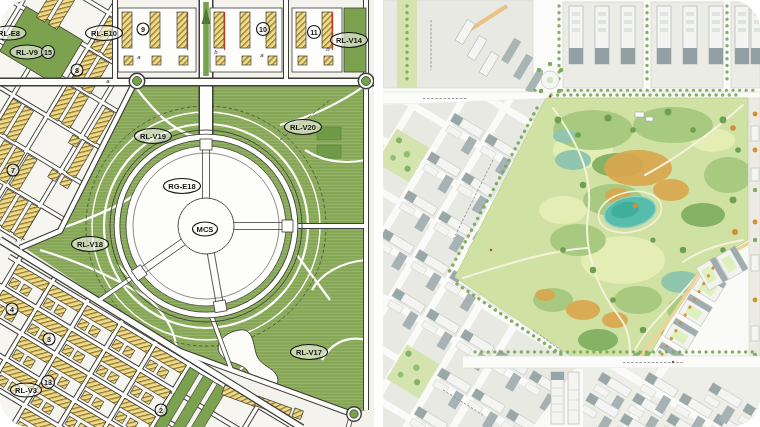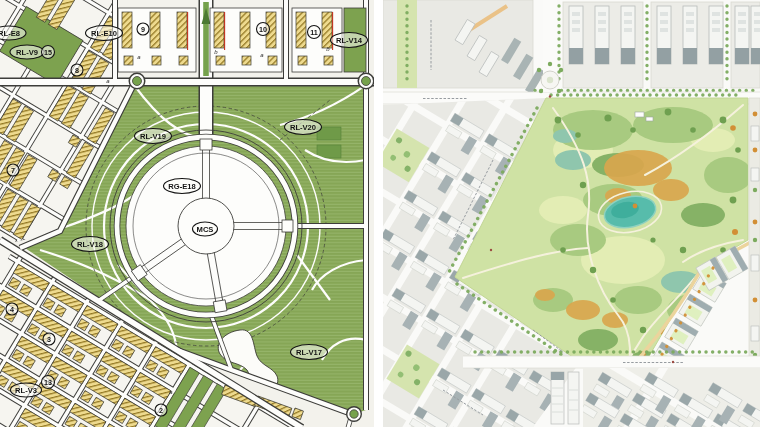--- a/index.html
+++ b/index.html
@@ -1,17 +1,17 @@
 <!DOCTYPE html>
 <html><head>
 <meta charset="utf-8">
 <style>
   html,body{margin:0;padding:0;background:#ffffff;}
   .stage{position:relative;width:760px;height:427px;overflow:hidden;background:#fff;
-         font-family:"Liberation Sans",sans-serif;}
+         font-family:"Liberation Sans",sans-serif;border-radius:30px;}
   .panel{position:absolute;top:0;height:427px;}
   #leftPanel{left:0;width:374px;}
   #rightPanel{left:383px;width:377px;}
   .divider{position:absolute;left:374px;top:0;width:9px;height:427px;background:#ffffff;}
   svg{display:block;}
   
   .k{stroke:#3d3d3a;fill:none;}
   .w{stroke:#fdfdfb;fill:none;}
   .zl{font-family:"Liberation Sans",sans-serif;font-size:7.6px;font-weight:bold;fill:#141414;text-anchor:middle;}
   .cn{font-family:"Liberation Sans",sans-serif;font-size:7.2px;font-weight:bold;fill:#141414;text-anchor:middle;}

